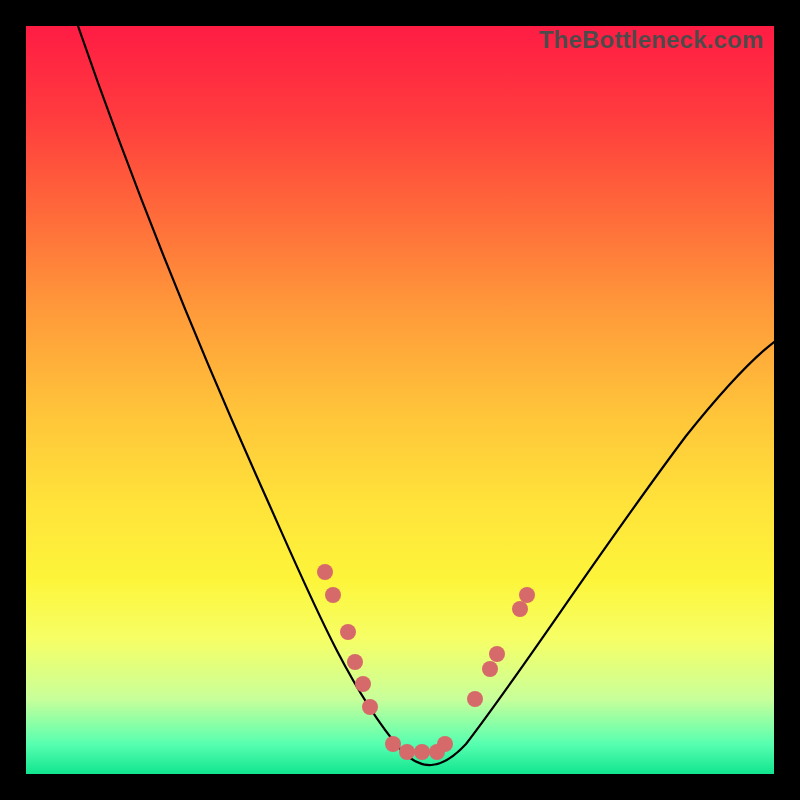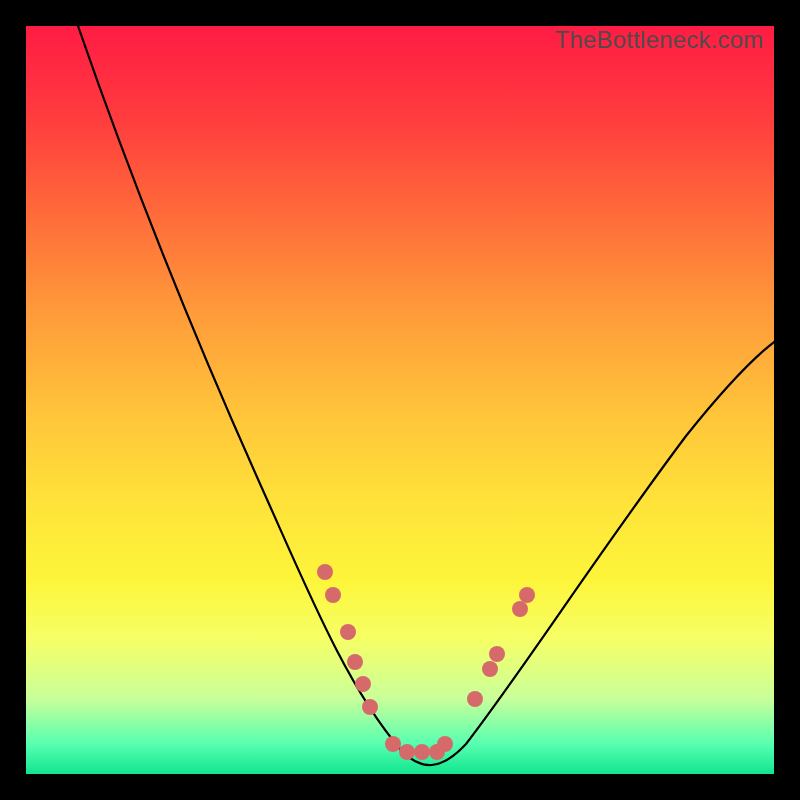--- a/index.html
+++ b/index.html
@@ -30,21 +30,21 @@
       #57ffb0 96%,
       #11e58f 100%
     );
   }
   .watermark {
     position: absolute;
     top: 0px;
     right: 10px;
     color: #4b4b4b;
     font-size: 24px;
-    font-weight: 400;
+    font-weight: 700;
     letter-spacing: 0.2px;
     z-index: 5;
   }
   svg.curve {
     position: absolute;
     left: 0;
     top: 0;
     width: 748px;
     height: 748px;
     z-index: 3;

